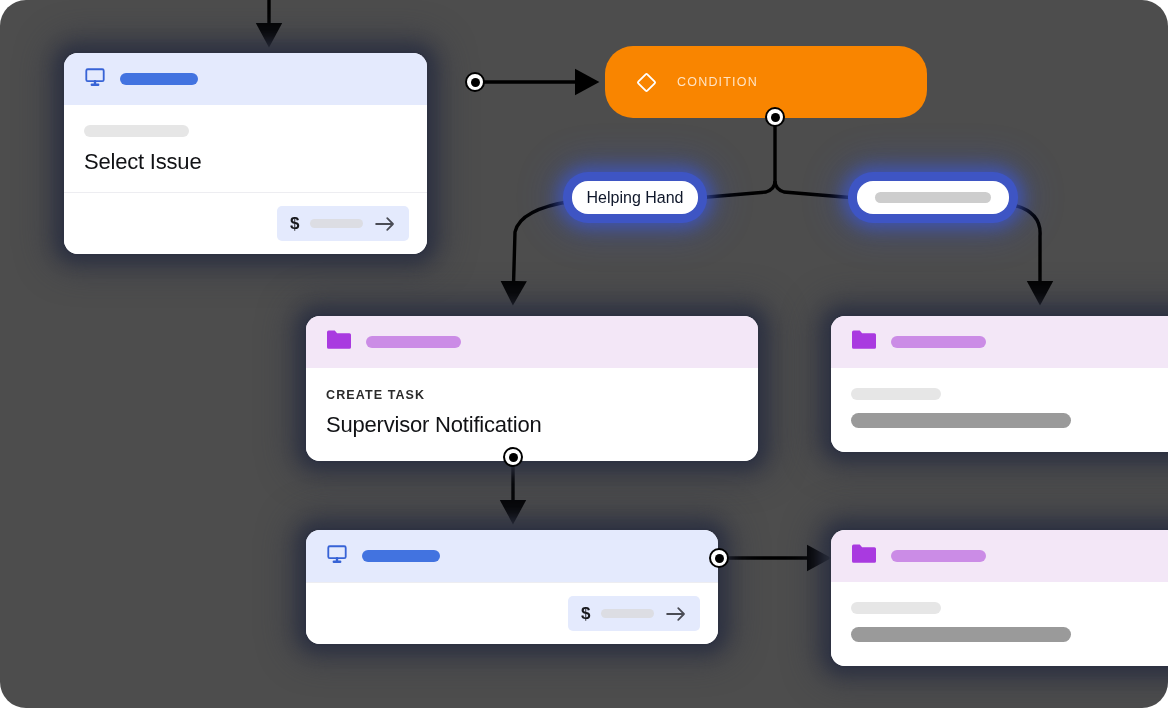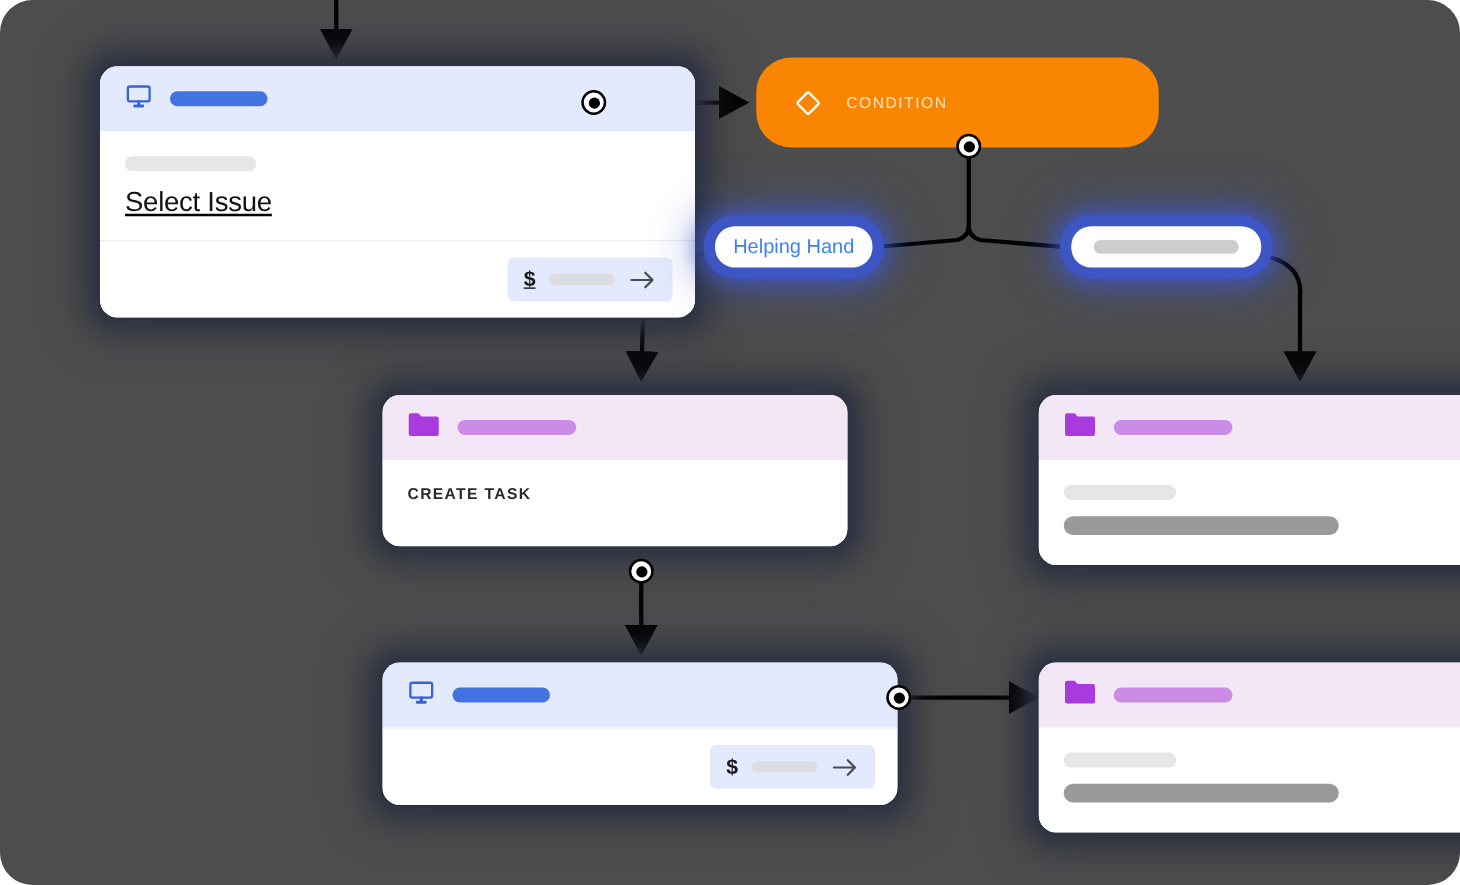--- a/index.html
+++ b/index.html
@@ -81,21 +81,21 @@
   .pill {
     position: absolute; z-index: 10;
     background: #ffffff; border-radius: 16px;
     display: flex; align-items: center; justify-content: center;
     padding: 0 18px;
     box-shadow:
       0 0 0 9px #3e55c4,
       0 0 16px 14px rgba(62,85,196,0.75),
       0 0 34px 22px rgba(62,85,196,0.30);
   }
-  .pill .ptext { font-size: 16px; color: #3b82f6; font-weight: 500; white-space: nowrap; }
+  .pill .ptext { font-size: 16px; color: #0f172a; font-weight: 500; white-space: nowrap; }
   .pill .pbar { height: 11px; width: 118px; border-radius: 6px; background: #cdcdcd; }
 
   
   .port {
     position: absolute; z-index: 20;
     width: 20px; height: 20px; border-radius: 50%;
     background: #ffffff; border: 2.5px solid #000;
     display: flex; align-items: center; justify-content: center;
   }
   .port::after { content: ""; width: 9px; height: 9px; border-radius: 50%; background: #000; }
@@ -124,21 +124,21 @@
       <path d="M573,201 Q520,209 515,232 L513,302" marker-end="url(#ah)"></path>
 
       <path d="M1008,204 Q1042,210 1040,236 L1040,302" marker-end="url(#ah)"></path>
 
       <path d="M513,466 L513,521" marker-end="url(#ah)"></path>
 
       <path d="M729,558 L828,558" marker-end="url(#ah)"></path>
     </g>
   </svg>
 
-  <div class="card blue" style="left:80px; top:53px; width:476px;text-decoration:underline;">
+  <div class="card blue" style="left:64px; top:53px; width:363px;">
     <div class="card-head">
       <span>
         <svg width="22" height="22" viewBox="0 0 24 24" fill="none" stroke="#3763d6" stroke-width="2" stroke-linecap="round" stroke-linejoin="round">
           <rect x="2.5" y="3.5" width="19" height="13" rx="1.6"></rect>
           <path d="M8.5 20.5h7M12 16.5v4" stroke-width="2.6"></path>
         </svg>
       </span>
       <span class="head-bar"></span>
     </div>
     <div class="card-body">
@@ -172,31 +172,32 @@
   <div class="port" style="left:765px; top:107px;"></div>
 
   <div class="pill" style="left:572px; top:181px; width:126px; height:33px;">
     <span class="ptext">Helping Hand</span>
   </div>
 
   <div class="pill" style="left:857px; top:181px; width:152px; height:33px;">
     <span class="pbar"></span>
   </div>
 
-  <div class="card purpl" style="left:306px; top:316px; width:372px;">
+  <div class="card purpl" style="left:306px; top:316px; width:452px;">
     <div class="card-head">
       <span>
         <svg width="26" height="22" viewBox="0 0 26 22" fill="#a93ae0">
           <path d="M1 3.2a1.6 1.6 0 0 1 1.6-1.6h6.1l2.4 2.6h12.3A1.6 1.6 0 0 1 25 5.8v12.4a1.6 1.6 0 0 1-1.6 1.6H2.6A1.6 1.6 0 0 1 1 18.2z"></path>
         </svg>
       </span>
       <span class="head-bar"></span>
     </div>
     <div class="card-body" style="padding-bottom:24px;">
       <div class="kicker">CREATE TASK</div>
+      <div class="title">Supervisor Notification</div>
     </div>
   </div>
   <div class="port" style="left:503px; top:447px;"></div>
 
   <div class="card blue" style="left:306px; top:530px; width:412px;">
     <div class="card-head">
       <span>
         <svg width="22" height="22" viewBox="0 0 24 24" fill="none" stroke="#3763d6" stroke-width="2" stroke-linecap="round" stroke-linejoin="round">
           <rect x="2.5" y="3.5" width="19" height="13" rx="1.6"></rect>
           <path d="M8.5 20.5h7M12 16.5v4" stroke-width="2.6"></path>

